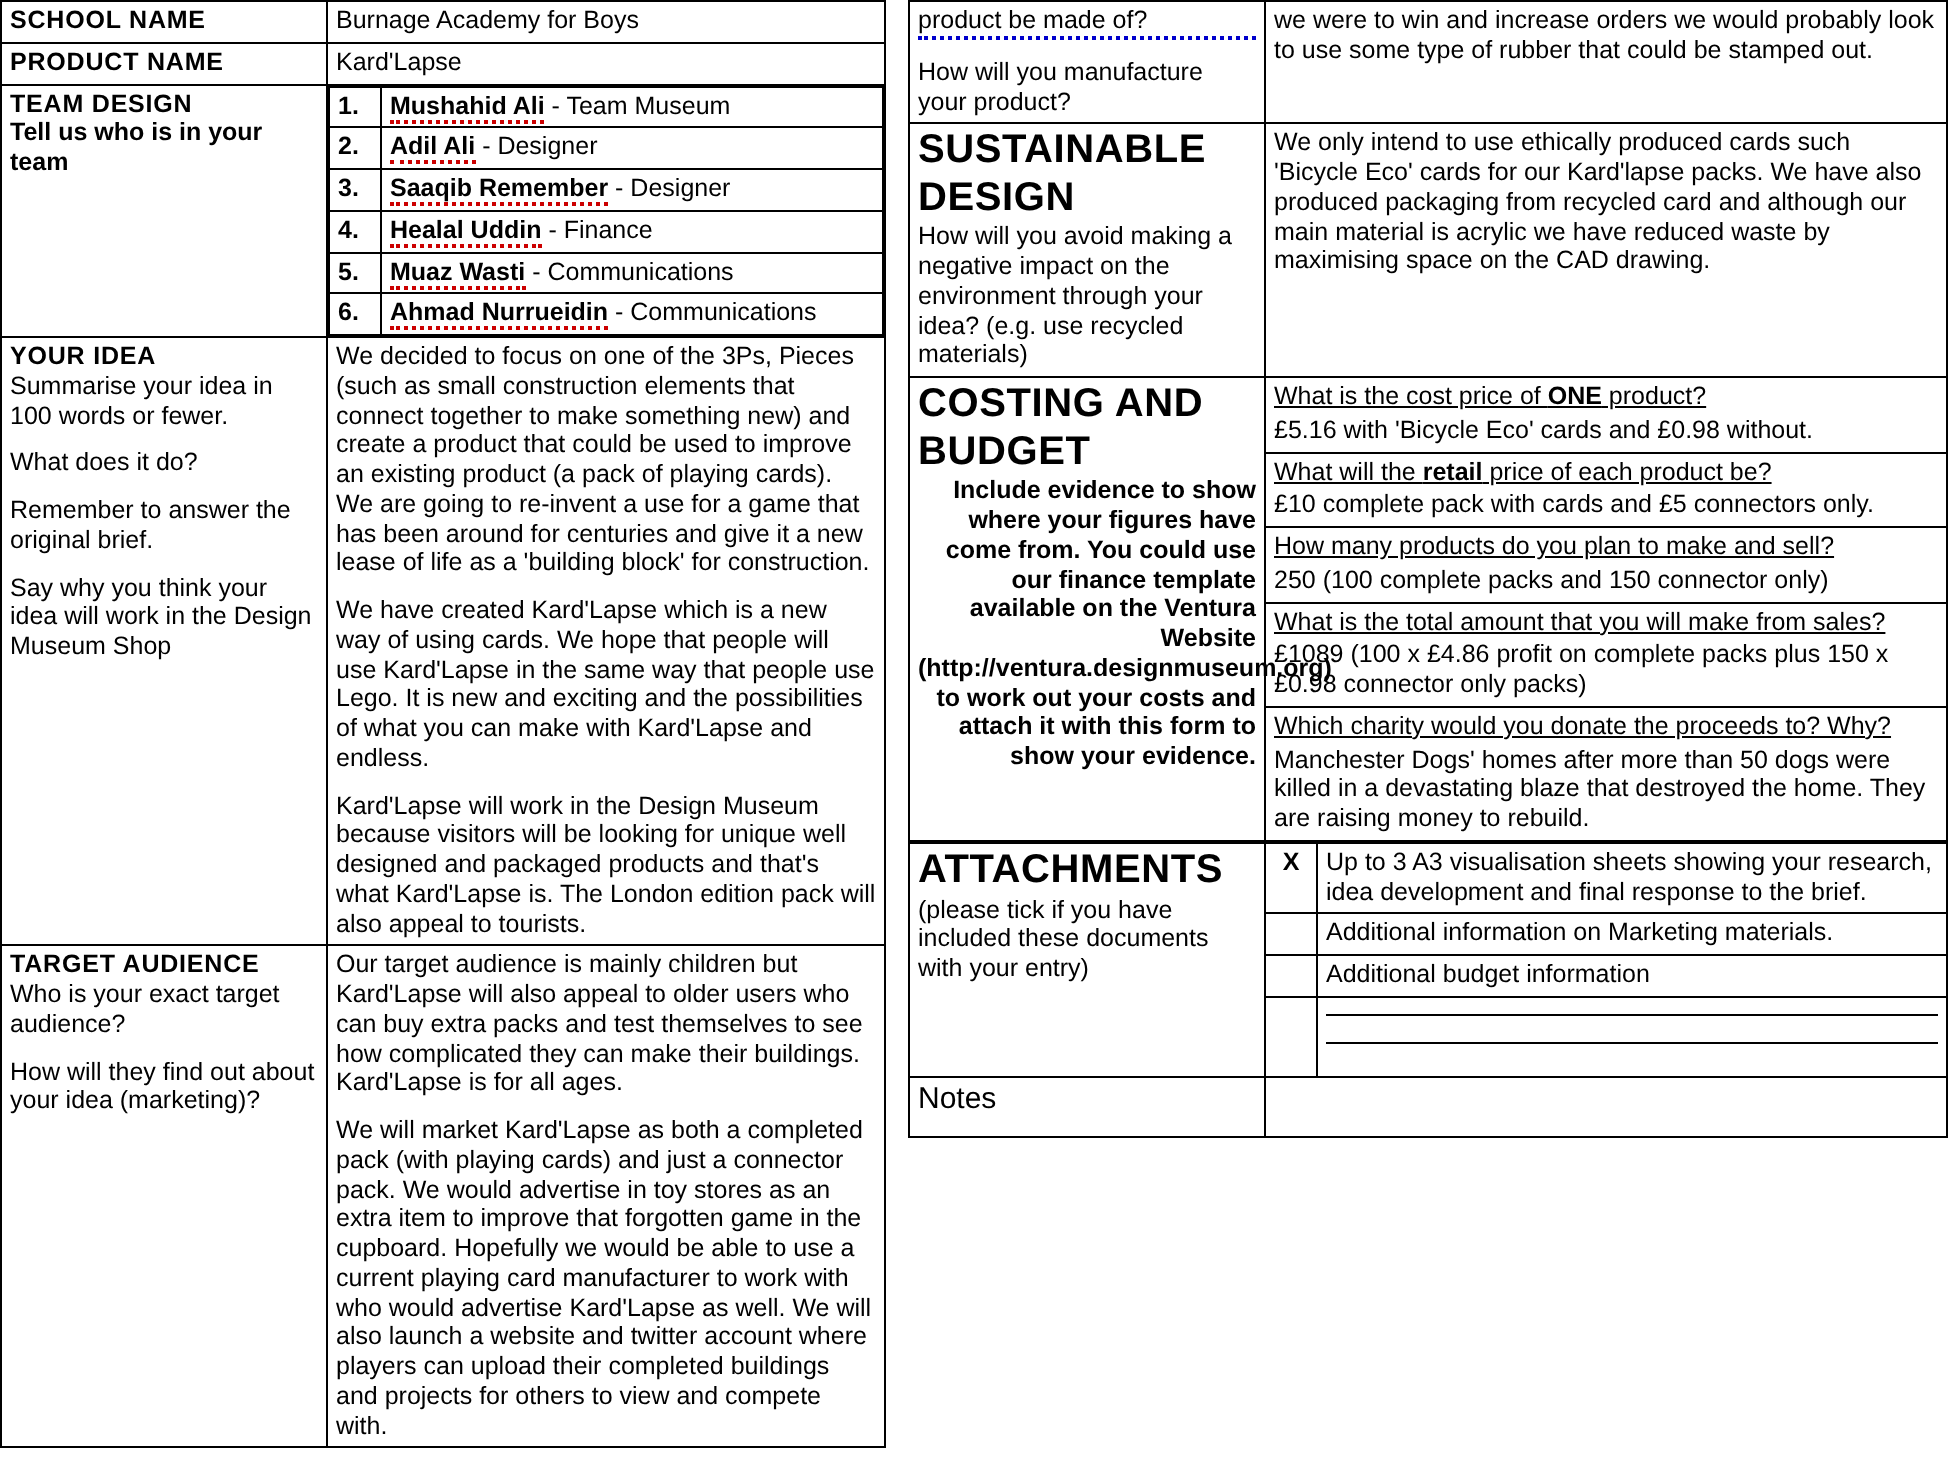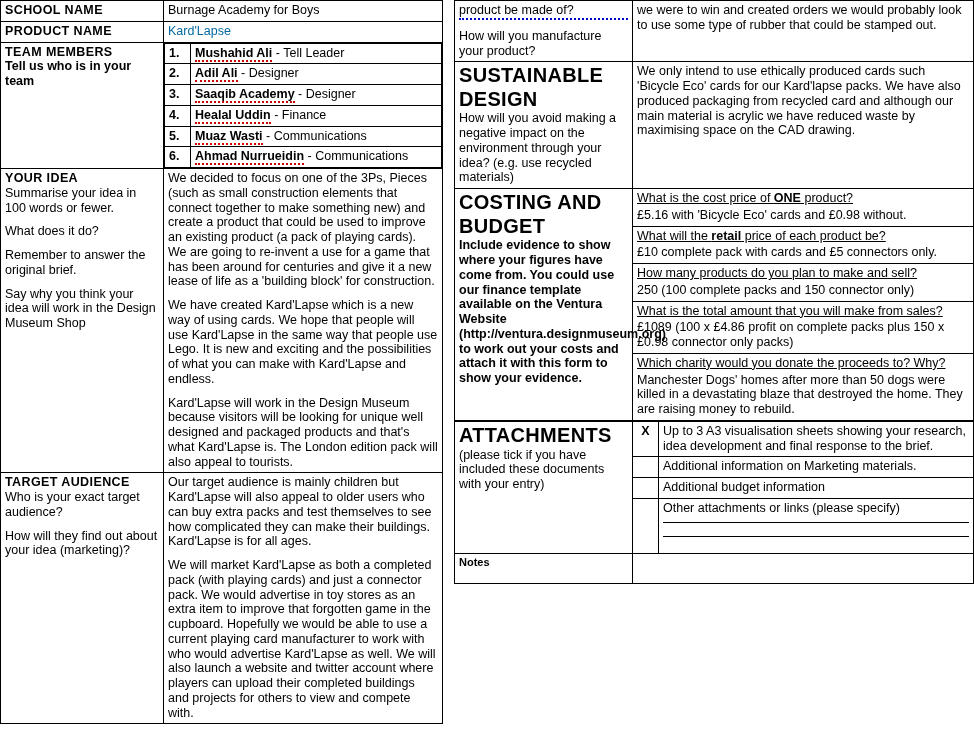--- a/index.html
+++ b/index.html
@@ -49,24 +49,24 @@
     line-height: 1.18;
   }
   .lbl {
     font-weight: bold;
     letter-spacing: 0.4px;
   }
   .lbl-sub {
     font-weight: bold;
     letter-spacing: 0;
   }
-  .red { color: #0369a1; }
+  .red { color: #000000; }
   .spell { border-bottom: 2px dotted #cc0000; }
   .grammar { border-bottom: 2px dotted #0000cc; }
-  .bold { font-weight: bold; }
+  .bold { font-weight: bold; text-align: right; }
   .p { margin: 0 0 9px 0; }
   .p:last-child { margin-bottom: 0; }
 
   
   .c1 { width: 163px; }
   .c2 { width: auto; }
 
   .members-table {
     border-collapse: collapse;
     width: 100%;
@@ -88,22 +88,22 @@
   .rc1 { width: 178px; }
   .rc2 { width: auto; }
   .rc-x { width: 26px; text-align: center; font-weight: bold; }
 
   .bigLbl {
     font-weight: bold;
     font-size: 20px;
     letter-spacing: 0.3px;
   }
   .notes {
-    font-weight: bold;
-    font-size: 11px;
+    font-weight: normal;
+    font-size: 15px;
   }
   .qline { margin: 0 0 2px 0; text-decoration: underline; }
 </style>
 </head>
 <body>
 
 <div class="page">
 
   <div class="col-left">
     <table class="form">
@@ -115,41 +115,41 @@
         <tr>
           <td class="lbl">SCHOOL NAME</td>
           <td>Burnage Academy for Boys</td>
         </tr>
         <tr>
           <td class="lbl">PRODUCT NAME</td>
           <td class="red spell">Kard'Lapse</td>
         </tr>
         <tr>
           <td>
-            <div class="lbl">TEAM MEMBERS</div>
+            <div class="lbl">TEAM DESIGN</div>
             <div class="lbl-sub">Tell us who is in your team</div>
           </td>
           <td class="nopad">
             <table class="members-table">
               <colgroup>
                   <col style="width:26px">
                   <col>
                 </colgroup>
               <tbody>
                 <tr>
                   <td class="num">1.</td>
-                  <td><span class="bold spell">Mushahid Ali</span><span> - Tell Leader</span></td>
+                  <td><span class="bold spell">Mushahid Ali</span><span> - Team Museum</span></td>
                 </tr>
                 <tr>
                   <td class="num">2.</td>
                   <td><span class="bold spell">Adil Ali</span><span> - Designer</span></td>
                 </tr>
                 <tr>
                   <td class="num">3.</td>
-                  <td><span class="bold spell">Saaqib Academy</span><span> - Designer</span></td>
+                  <td><span class="bold spell">Saaqib Remember</span><span> - Designer</span></td>
                 </tr>
                 <tr>
                   <td class="num">4.</td>
                   <td><span class="bold spell">Healal Uddin</span><span> - Finance</span></td>
                 </tr>
                 <tr>
                   <td class="num">5.</td>
                   <td><span class="bold spell">Muaz Wasti</span><span> - Communications</span></td>
                 </tr>
                 <tr>
@@ -198,21 +198,21 @@
           <col class="rc1">
           <col class="rc2">
         </colgroup>
       <tbody>
         <tr>
           <td>
             <div class="p grammar">product be made of?</div>
             <div class="p">How will you manufacture your product?</div>
           </td>
           <td>
-            <div>we were to win and created orders we would probably look to use some type of rubber that could be stamped out.</div>
+            <div>we were to win and increase orders we would probably look to use some type of rubber that could be stamped out.</div>
           </td>
         </tr>
         <tr>
           <td>
             <div class="bigLbl">SUSTAINABLE DESIGN</div>
             <div>How will you avoid making a negative impact on the environment through your idea? (e.g. use recycled materials)</div>
           </td>
           <td>
             <div>We only intend to use ethically produced cards such 'Bicycle Eco' cards for our Kard'lapse packs. We have also produced packaging from recycled card and although our main material is acrylic we have reduced waste by maximising space on the CAD drawing.</div>
           </td>
@@ -274,21 +274,20 @@
           <td class="rc-x"></td>
           <td>Additional information on Marketing materials.</td>
         </tr>
         <tr>
           <td class="rc-x"></td>
           <td>Additional budget information</td>
         </tr>
         <tr>
           <td class="rc-x"></td>
           <td>
-            <div>Other attachments or links (please specify)</div>
             <div style="border-top:1px solid #000; margin-top:6px; height:14px;"></div>
             <div style="border-top:1px solid #000; height:14px;"></div>
           </td>
         </tr>
         <tr>
           <td class="notes">Notes</td>
           <td colspan="2" style="height:30px;"></td>
         </tr>
       </tbody>
     </table>

